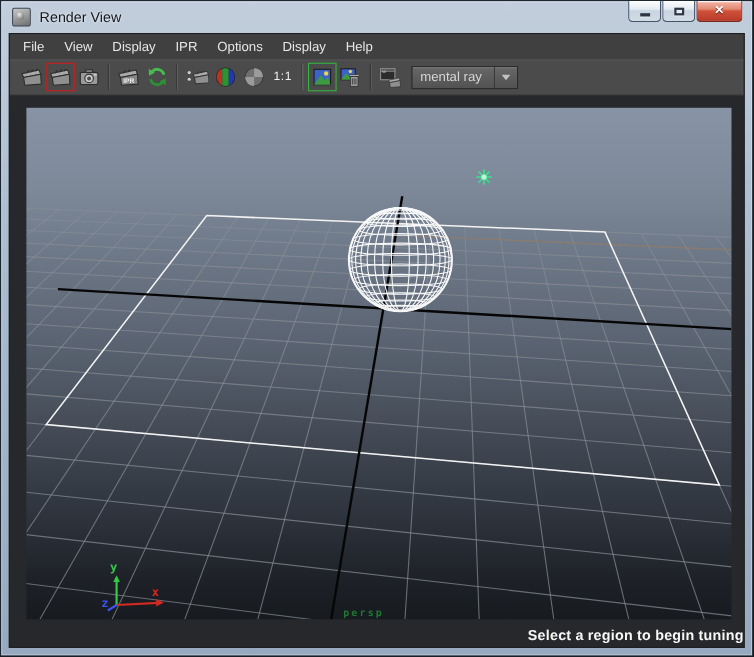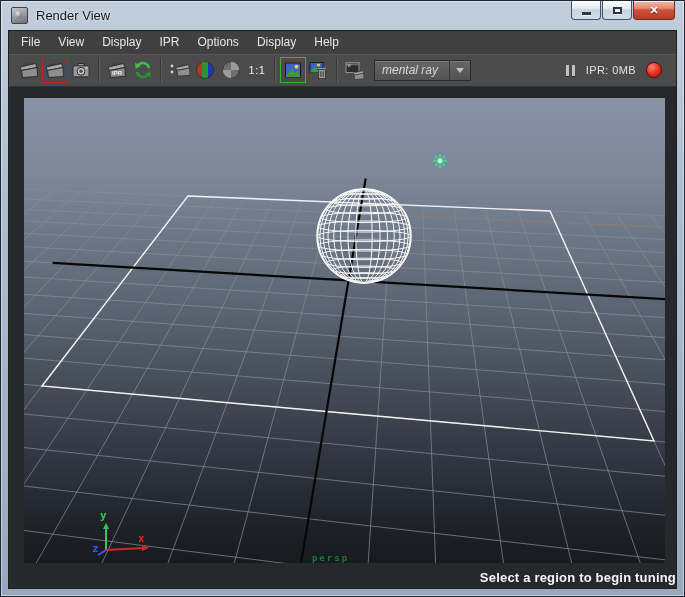--- a/index.html
+++ b/index.html
@@ -36,21 +36,21 @@
     border-bottom:1px solid #2f3133;box-shadow:inset 0 1px 0 #565656;}
   .tbtn{width:26px;height:26px;display:flex;align-items:center;justify-content:center;flex:none;
     box-sizing:border-box;background:transparent;border:none;padding:0;cursor:default;}
   .tbtn.selected{border:1px solid #cc1d1d;}
   .tbtn.kept{border:1px solid #35b33c;}
   .tsep{width:2px;height:24px;flex:none;margin:0 4px;
     background:linear-gradient(90deg,#383838 50%,#5c5c5c 50%);}
   .ratio-label{color:#f0f0f0;font-size:11px;font-weight:normal;letter-spacing:.5px;}
   .dropdown{margin-left:6px;width:97px;height:21px;flex:none;display:flex;align-items:center;
     background:linear-gradient(180deg,#676767,#525252);border:1px solid #2c2c2c;box-sizing:border-box;
-    box-shadow:inset 0 1px 0 #7a7a7a;cursor:default;font-style:italic;}
+    box-shadow:inset 0 1px 0 #7a7a7a;cursor:default;}
   .dropdown .val{flex:1;font-size:12px;color:#d6d6d6;padding-left:7px;white-space:nowrap;overflow:hidden;}
   .dropdown .arrow-box{width:20px;height:100%;border-left:1px solid #3a3a3a;display:flex;
     align-items:center;justify-content:center;}
   .dropdown .arrow-box span{width:0;height:0;border-left:4px solid transparent;border-right:4px solid transparent;
     border-top:5px solid #c2c2c2;}
   .right-cluster{margin-left:auto;display:flex;align-items:center;padding-right:14px;}
   .pause-btn{display:flex;gap:3px;padding:4px;cursor:default;}
   .pause-btn i{display:block;width:3px;height:11px;background:#bfc0c2;box-shadow:0 1px 0 #2e2e2e;}
   .ipr-mem{color:#e2e2e2;font-size:11px;margin:0 10px 0 7px;letter-spacing:.4px;}
   .stop-btn{width:14px;height:14px;border-radius:50%;border:1px solid #5e0d07;cursor:default;
@@ -238,28 +238,20 @@
         </svg>
       </button>
 
       <div class="dropdown">
         <span class="val">mental ray</span>
         <div class="arrow-box">
             <span></span>
           </div>
       </div>
 
-      <div class="right-cluster">
-        <div class="pause-btn">
-          <i></i>
-            <i></i>
-        </div>
-        <span class="ipr-mem">IPR: 0MB</span>
-        <div class="stop-btn"></div>
-      </div>
     </div>
 
     <div class="view-frame">
       <div class="render-area">
         <svg class="scene" id="scene-svg" width="641" height="465" viewBox="0 0 641 465">
             <line x1="-101.33056558488627" y1="87.00563954758758" x2="886.7256564183369" y2="127.94719570794214" stroke="#878d95" stroke-width="1" opacity="0.72"></line>
             <line x1="-116.88654205629774" y1="95.91455374194942" x2="906.7582438255024" y2="140.82999005217718" stroke="#878d95" stroke-width="1" opacity="0.72"></line>
             <line x1="-133.46485991648828" y1="105.40896327482093" x2="928.466189085242" y2="154.79019343145234" stroke="#878d95" stroke-width="1" opacity="0.72"></line>
             <line x1="-151.16972608551083" y1="115.54854749265243" x2="952.0688334830568" y2="169.96886244594006" stroke="#878d95" stroke-width="1" opacity="0.72"></line>
             <line x1="-170.12000796536387" y1="126.40138180600118" x2="977.8255543179398" y2="186.53280053109125" stroke="#878d95" stroke-width="1" opacity="0.72"></line>

